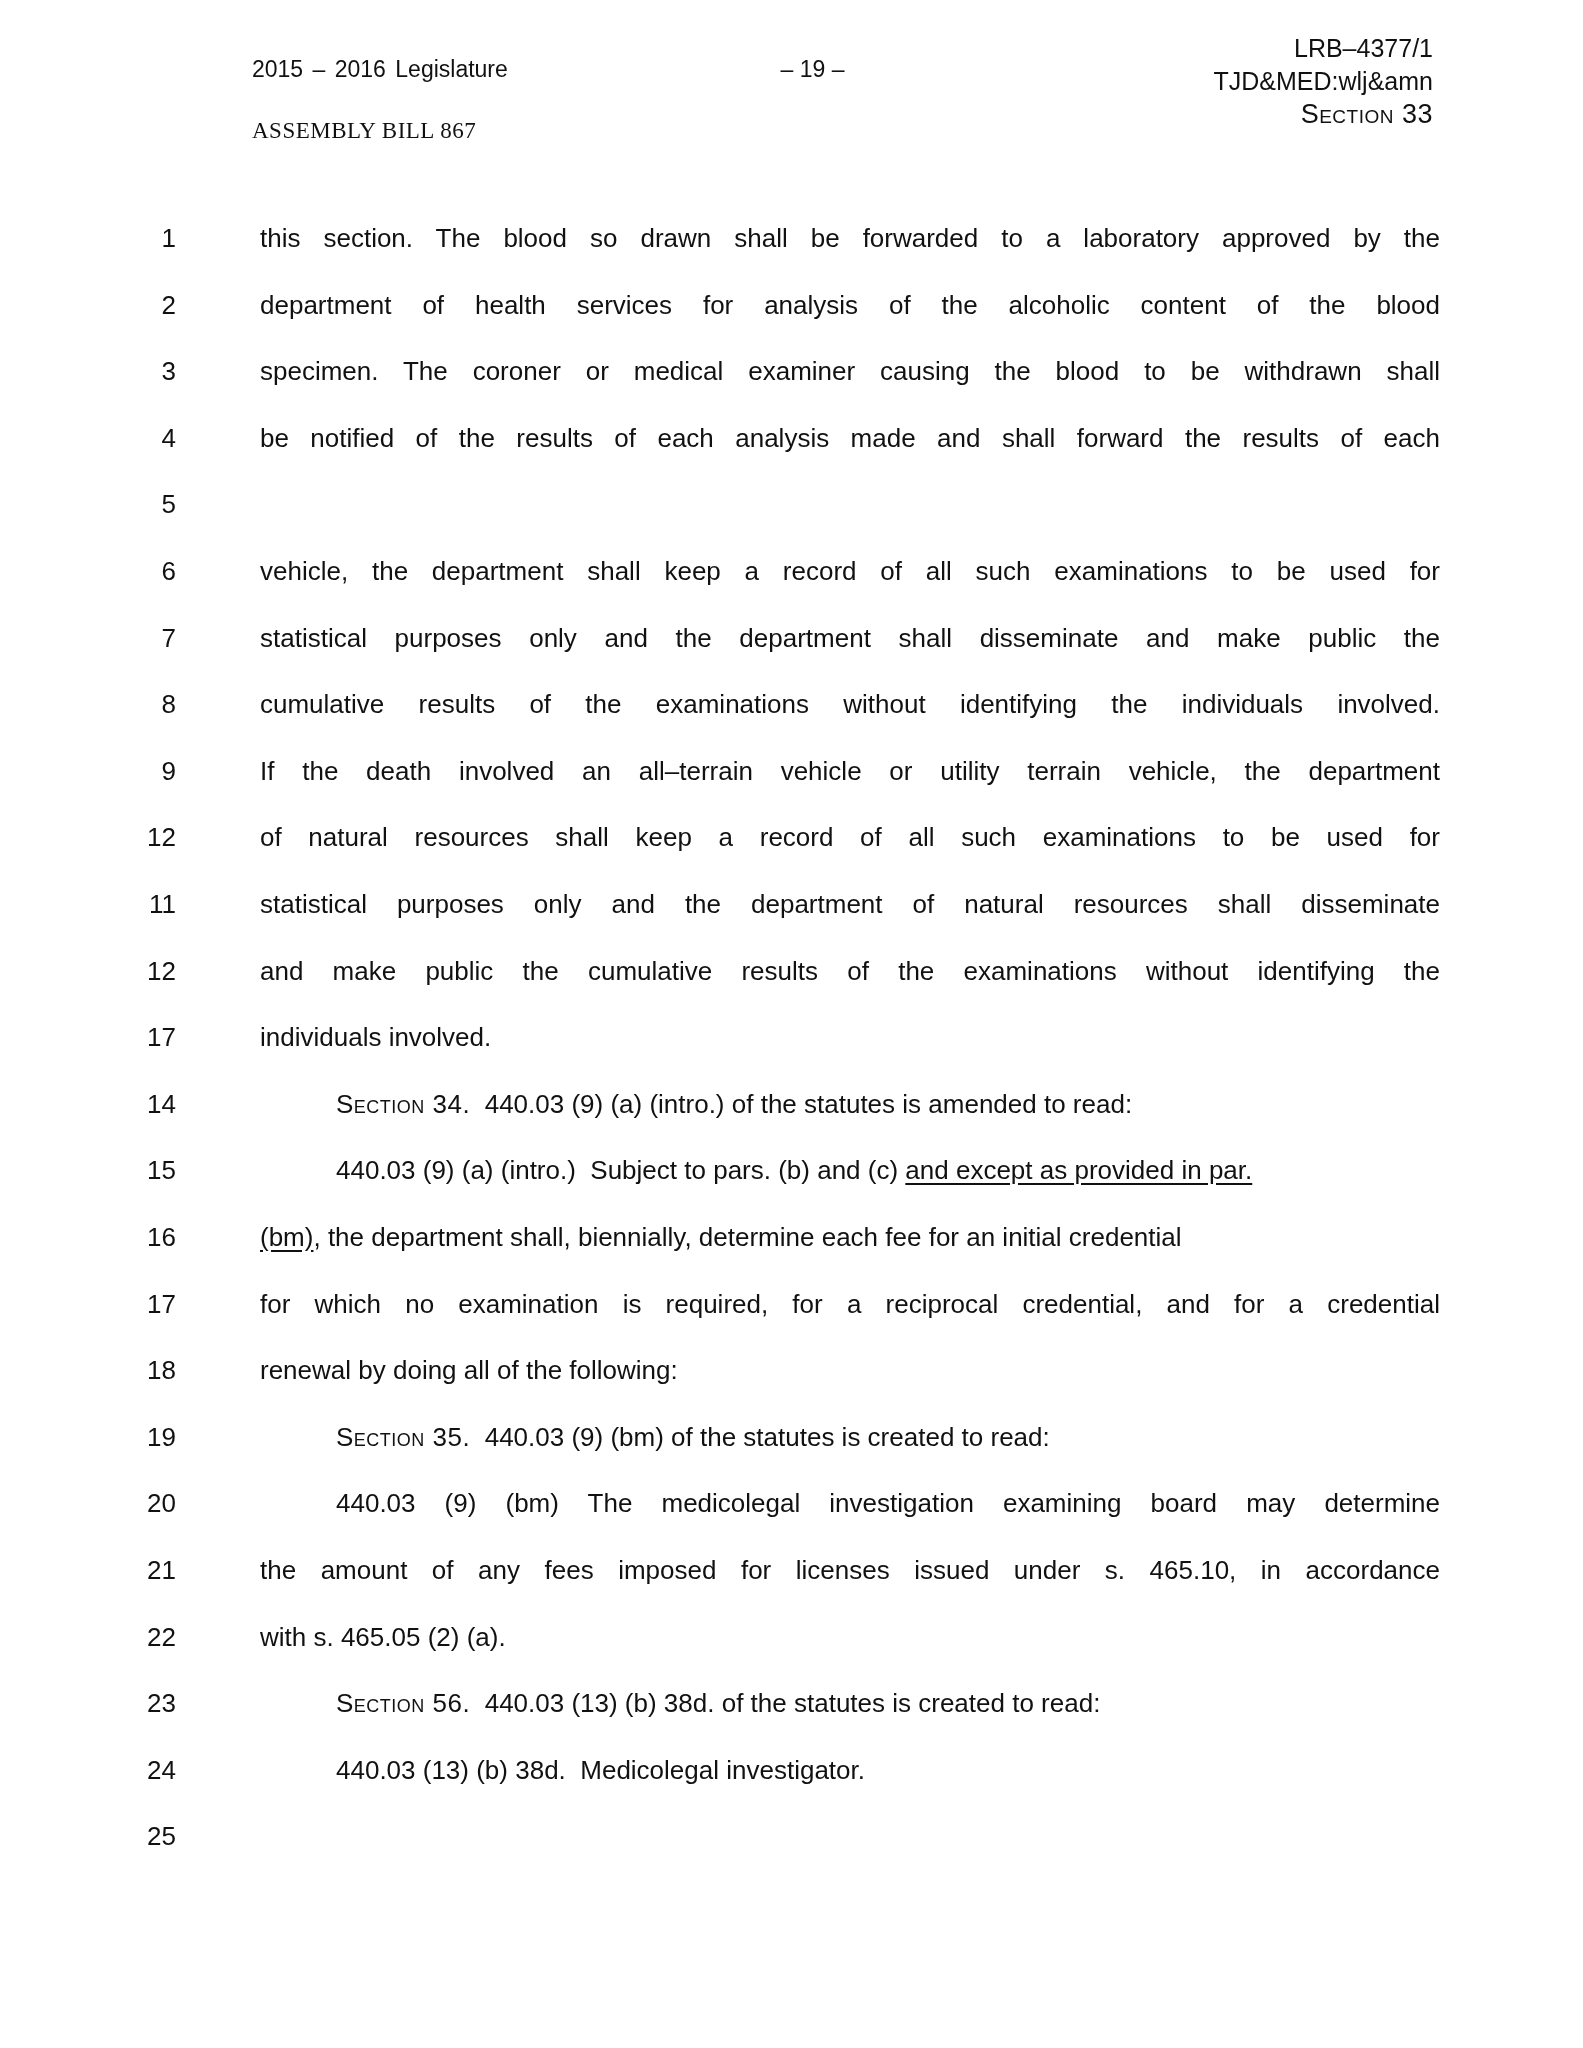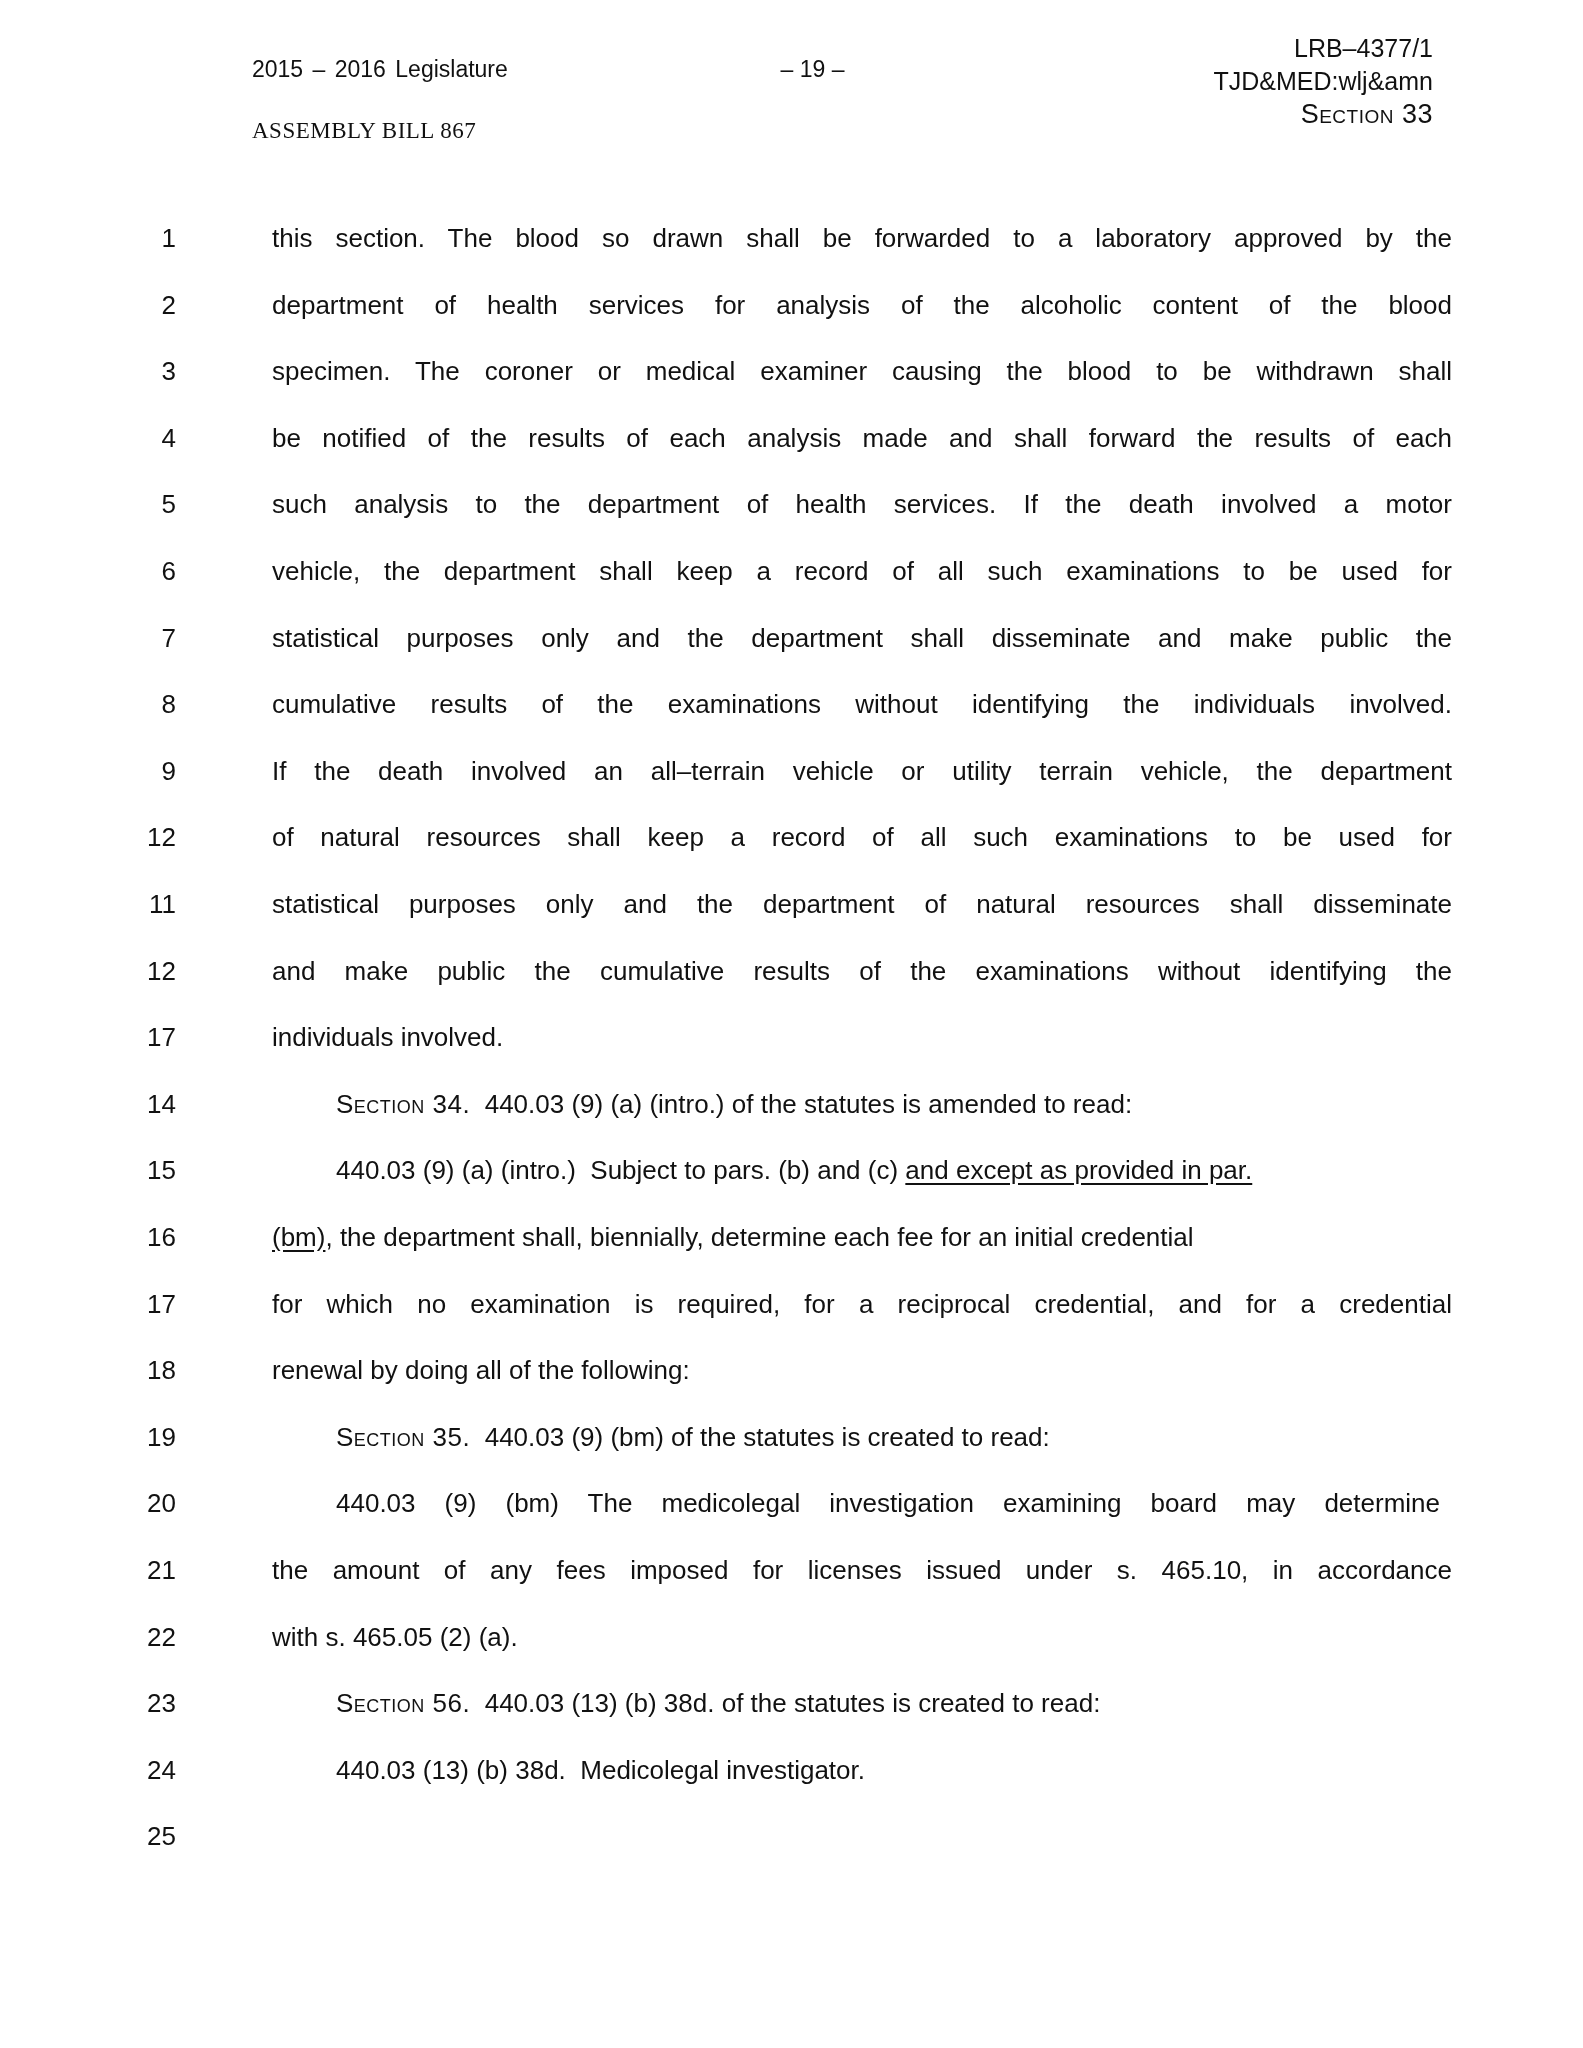--- a/index.html
+++ b/index.html
@@ -19,21 +19,21 @@
 
   .lines { position: absolute; left: 0; top: 0; width: 1583px; }
   .ln {
     position: absolute; left: 0; width: 1583px; height: 40px;
     font-size: 26px; line-height: 40px;
   }
   .ln .num {
     position: absolute; left: 120px; width: 56px; text-align: right;
   }
   .ln .txt {
-    position: absolute; left: 272px; width: 1180px; white-space: nowrap;
+    position: absolute; left: 260px; width: 1180px; white-space: nowrap;
   }
   .ln .txt.justify { text-align: justify; text-align-last: justify; white-space: normal; height: 40px; overflow: hidden; }
   .ln .txt.indent { left: 336px; width: 1104px; }
   u { text-decoration: underline; text-underline-offset: 4px; }
 </style>
 </head>
 <body>
 
 <div class="hdr hdr-year">2015 – 2016  Legislature</div>
 <div class="hdr hdr-page">– 19 –</div>
@@ -57,21 +57,20 @@
   <div class="ln" style="top:351.2px">
     <span class="num">3</span>
     <span class="txt justify">specimen.  The coroner or medical examiner causing the blood to be withdrawn shall</span>
   </div>
   <div class="ln" style="top:417.8px">
     <span class="num">4</span>
     <span class="txt justify">be notified of the results of each analysis made and shall forward the results of each</span>
   </div>
   <div class="ln" style="top:484.4px">
     <span class="num">5</span>
-    <span class="txt justify">such analysis to the department of health services.  If the death involved a motor</span>
   </div>
   <div class="ln" style="top:551px">
     <span class="num">6</span>
     <span class="txt justify">vehicle, the department shall keep a record of all such examinations to be used for</span>
   </div>
   <div class="ln" style="top:617.6px">
     <span class="num">7</span>
     <span class="txt justify">statistical purposes only and the department shall disseminate and make public the</span>
   </div>
   <div class="ln" style="top:684.2px">

